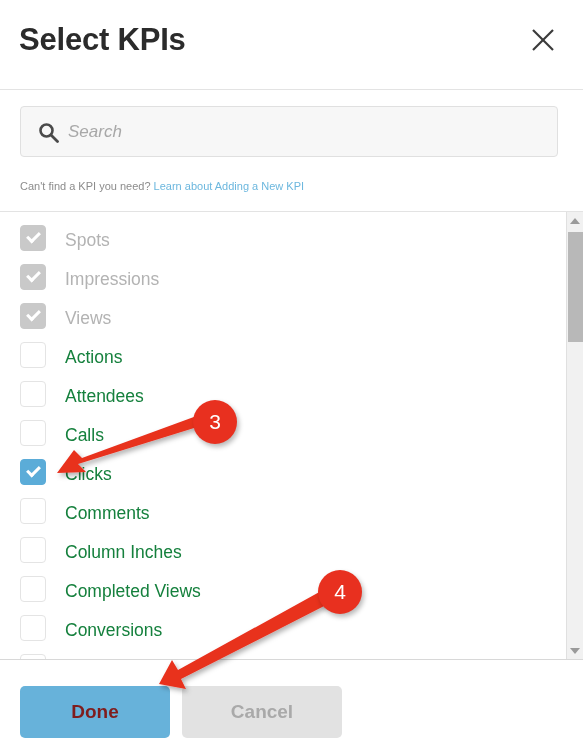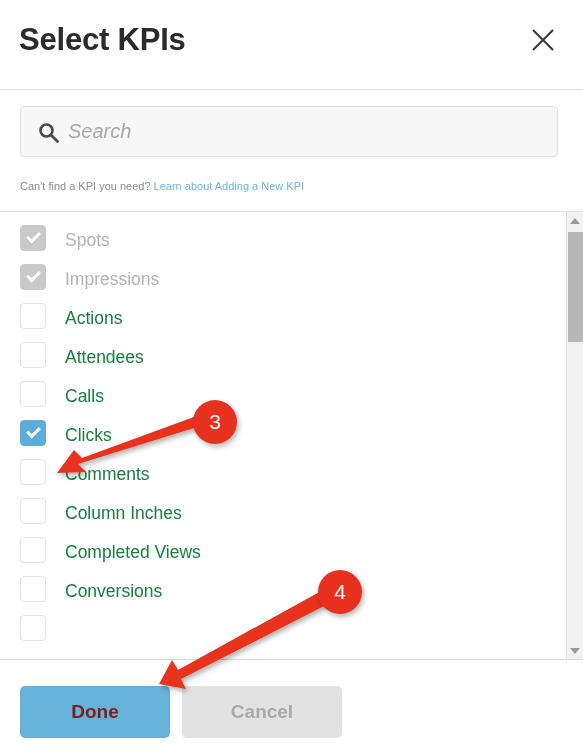--- a/index.html
+++ b/index.html
@@ -36,21 +36,21 @@
     position:absolute; left:20px; top:106px; width:538px; height:51px;
     background:#f7f7f7; border:1px solid #e0e0e0; border-radius:4px;
   }
   #search-icon {
     position:absolute; left:17px; top:15px; width:21px; height:21px;
   }
   #search-input {
     position:absolute; left:47px; top:0; width:480px; height:49px;
     border:none; outline:none; background:transparent;
     font-family:"Liberation Sans", sans-serif;
-    font-size:20px; color:#555;
+    font-size:17px; color:#555;
   }
   #search-input::placeholder { color:#a8a8a8; font-style:italic; }
 
   
   #helper-row {
     position:absolute; left:20px; top:176px;
     font-size:11px; color:#8c8c8c; white-space:nowrap; line-height:20px;
   }
   #helper-link { color:#6cb7de; text-decoration:none; cursor:pointer; }
 
@@ -166,20 +166,26 @@
           <div class="cbox checked-disabled">
             <span class="tick"></span>
           </div>
           <span class="kpi-label">Spots</span>
         </div>
         <div class="kpi-row disabled">
           <div class="cbox checked-disabled">
             <span class="tick"></span>
           </div>
           <span class="kpi-label">Impressions</span>
+        </div>
+        <div class="kpi-row disabled">
+          <div class="cbox checked-disabled">
+            <span class="tick"></span>
+          </div>
+          <span class="kpi-label">Views</span>
         </div>
         <div class="kpi-row">
           <div class="cbox"></div>
           <span class="kpi-label">Actions</span>
         </div>
         <div class="kpi-row">
           <div class="cbox"></div>
           <span class="kpi-label">Attendees</span>
         </div>
         <div class="kpi-row">

